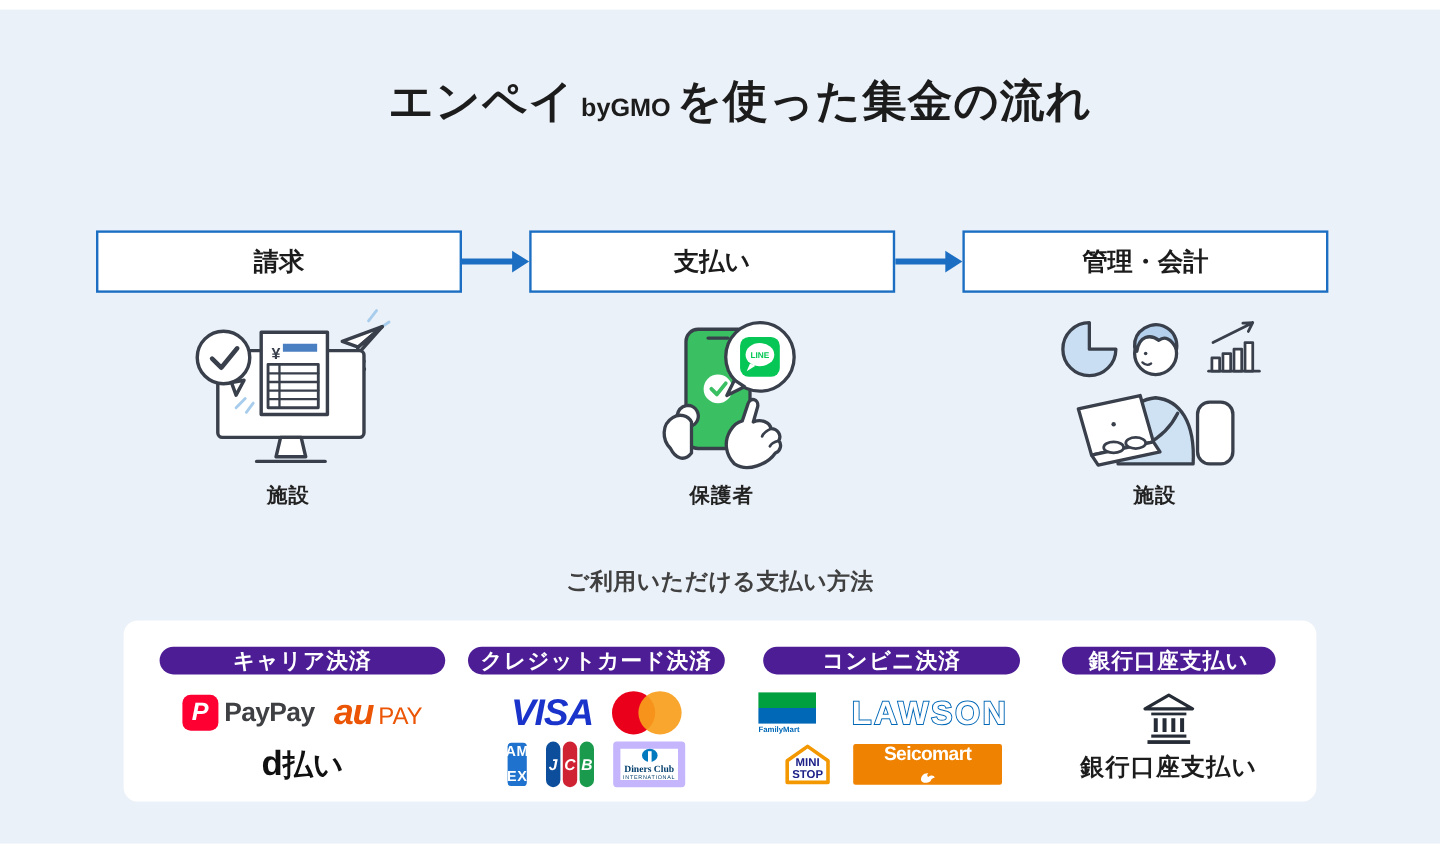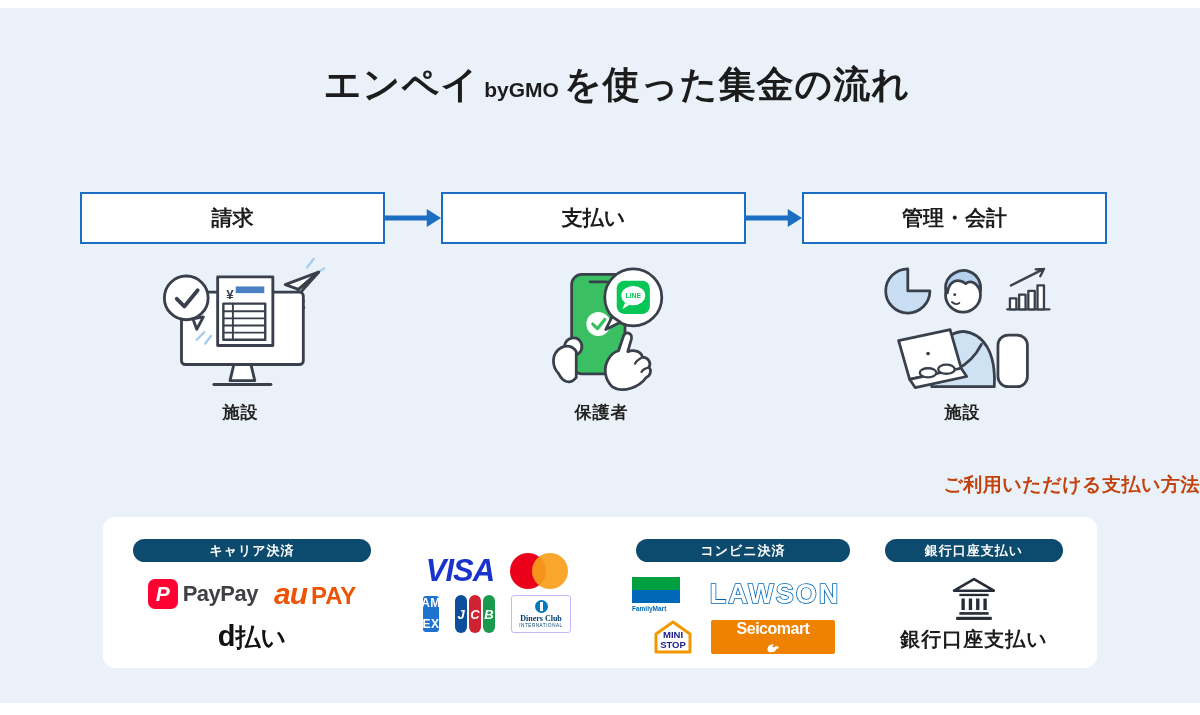--- a/index.html
+++ b/index.html
@@ -32,72 +32,72 @@
   .arrow-gap svg { width:100%; height:24px; display:block; }
 
   
   .figures { position:absolute; top:256px; left:88px; width:1027px; display:flex; }
   .figure { width:305px; flex:none; display:flex; flex-direction:column; align-items:center; }
   .figure-spacer { flex:1; }
   .figure svg { height:138px; display:block; }
   .figure .caption { margin-top:7px; font-size:17px; font-weight:bold; color:#222; letter-spacing:1px; }
 
   
-  .pay-title { position:absolute; top:472px; left:0; width:100%; text-align:right;
-    font-size:19px; font-weight:bold; color:#c2410c; letter-spacing:0.5px; }
+  .pay-title { position:absolute; top:472px; left:0; width:100%; text-align:center;
+    font-size:19px; font-weight:bold; color:#404040; letter-spacing:0.5px; }
   .panel {
     position:absolute; top:517px; left:103px; width:994px; height:151px;
     background:#ffffff; border-radius:12px; display:flex; padding:22px 18px 0 24px;
   }
   .pay-col { display:flex; flex-direction:column; align-items:center; }
   .col-carrier { width:250px; }
   .col-credit  { width:240px; }
   .col-conbini { width:252px; }
   .col-bank    { width:210px; }
   .pill {
-    height:23px; border-radius:12px; background:#0c4a6e; color:#fff;
-    font-size:13px; font-weight:bold; display:flex; align-items:center; justify-content:center;
+    height:23px; border-radius:12px; background:#4c1d95; color:#fff;
+    font-size:18px; font-weight:bold; display:flex; align-items:center; justify-content:center;
     letter-spacing:1px;
   }
   .col-carrier .pill { width:238px; }
   .col-credit  .pill { width:214px; }
   .col-conbini .pill { width:214px; }
   .col-bank    .pill { width:178px; }
   .logo-row { display:flex; align-items:center; gap:16px; margin-top:12px; height:40px; }
   .logo-row.second { margin-top:4px; height:38px; }
 
   
   .paypay { display:flex; align-items:center; gap:5px; }
   .paypay-mark { width:30px; height:30px; border-radius:7px; background:#ff0033;
     color:#fff; font-weight:bold; font-style:italic; font-size:21px;
     display:flex; align-items:center; justify-content:center; }
   .paypay-text { font-size:22px; font-weight:bold; color:#3f4043; letter-spacing:-0.5px; }
   .aupay { display:flex; align-items:baseline; gap:4px; color:#eb5505; }
   .aupay-au { font-size:30px; font-weight:bold; font-style:italic; letter-spacing:-1px; }
-  .aupay-pay { font-size:24px; font-weight:bold; letter-spacing:0; }
+  .aupay-pay { font-size:20px; font-weight:normal; letter-spacing:0; }
   .dbarai { font-size:25px; font-weight:bold; color:#111; }
   .dbarai .d-mark { font-size:29px; font-weight:bold; }
 
   
   .visa { font-size:31px; font-weight:bold; font-style:italic; color:#1a34cb; letter-spacing:-1px; }
   .mastercard { position:relative; width:58px; height:36px; }
   .mastercard .mc-red, .mastercard .mc-orange { position:absolute; top:0; width:36px; height:36px; border-radius:50%; }
   .mastercard .mc-red { left:0; background:#eb001b; }
   .mastercard .mc-orange { right:0; background:#f79e1b; opacity:0.92; }
   .amex { width:16px; height:36px; background:#1f72cd; border-radius:3px; color:#fff;
     font-weight:bold; font-size:12px; line-height:0.95; letter-spacing:0.5px;
     display:flex; flex-direction:column; align-items:center; justify-content:center;gap:10px; }
   .jcb { display:flex; gap:2px; height:38px; }
   .jcb .stripe { width:12px; height:38px; border-radius:6px; color:#fff;
     font-size:13px; font-weight:bold; font-style:italic;
     display:flex; align-items:center; justify-content:center; }
   .jcb .s-blue { background:#0c4d9c; }
   .jcb .s-red { background:#cf2233; }
   .jcb .s-green { background:#199a4c; }
-  .diners { width:60px; height:38px; background:#fff; border:1px solid #c4b5fd; border-radius:3px;
+  .diners { width:60px; height:38px; background:#fff; border:6px solid #c4b5fd; border-radius:3px;
     display:flex; flex-direction:column; align-items:center; justify-content:center; gap:0; }
   .diners-circle { width:13px; height:13px; border-radius:50%; background:#0079be; position:relative; }
   .diners-circle::after { content:""; position:absolute; left:5px; top:2px; width:3px; height:9px; background:#fff; }
   .diners-line1 { font-family:"Liberation Serif", serif; font-size:8px; font-weight:bold; color:#003e6b; margin-top:1px; }
   .diners-line2 { font-size:4.5px; letter-spacing:0.6px; color:#003e6b; }
 
   
   .familymart { display:flex; flex-direction:column; width:48px; }
   .fm-green { height:13px; background:#00a040; }
   .fm-blue  { height:13px; background:#0168b7; }
@@ -245,20 +245,21 @@
       </div>
     </div>
     <div class="logo-row second">
       <div class="dbarai">
         <span class="d-mark">d</span><span>払い</span>
       </div>
     </div>
   </div>
 
   <div class="pay-col col-credit">
+    <div class="pill">クレジットカード決済</div>
     <div class="logo-row">
       <div class="visa">VISA</div>
       <div class="mastercard">
         <div class="mc-red"></div>
         <div class="mc-orange"></div>
       </div>
     </div>
     <div class="logo-row second">
       <div class="amex">
         <span>AM</span>

